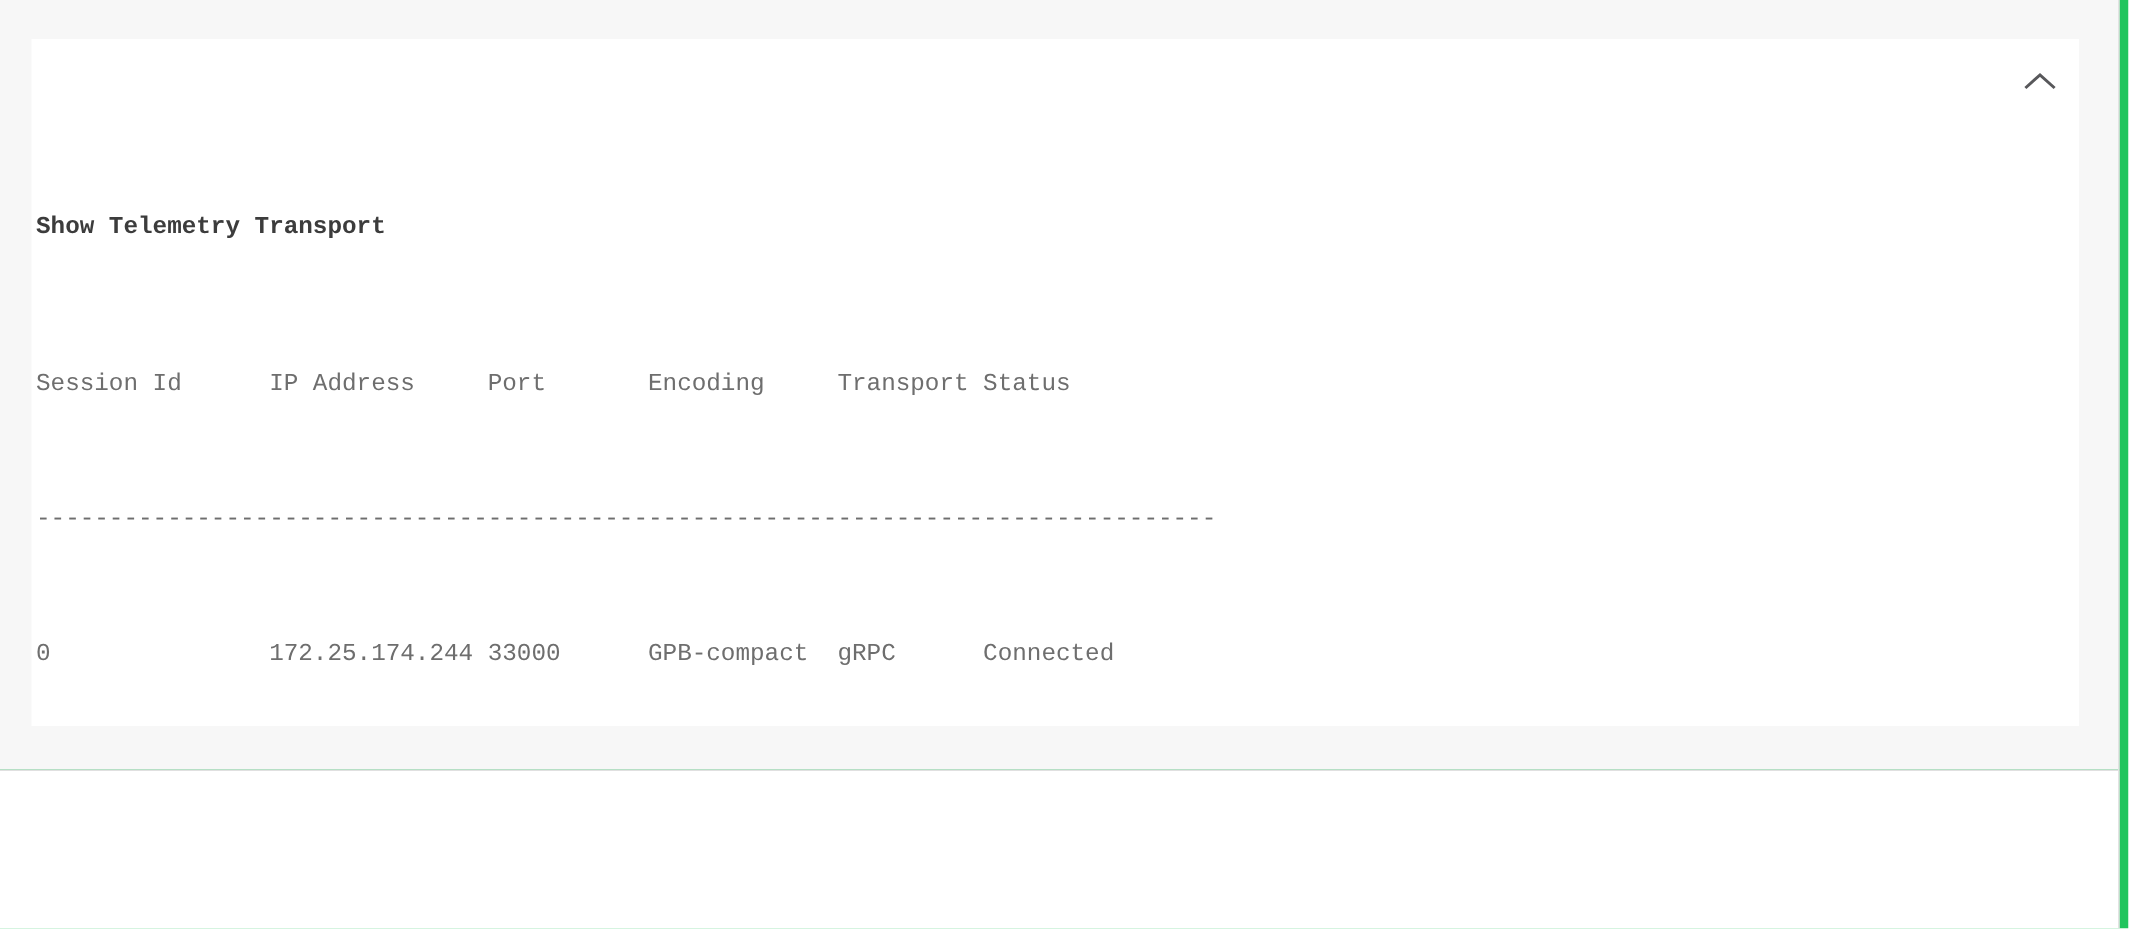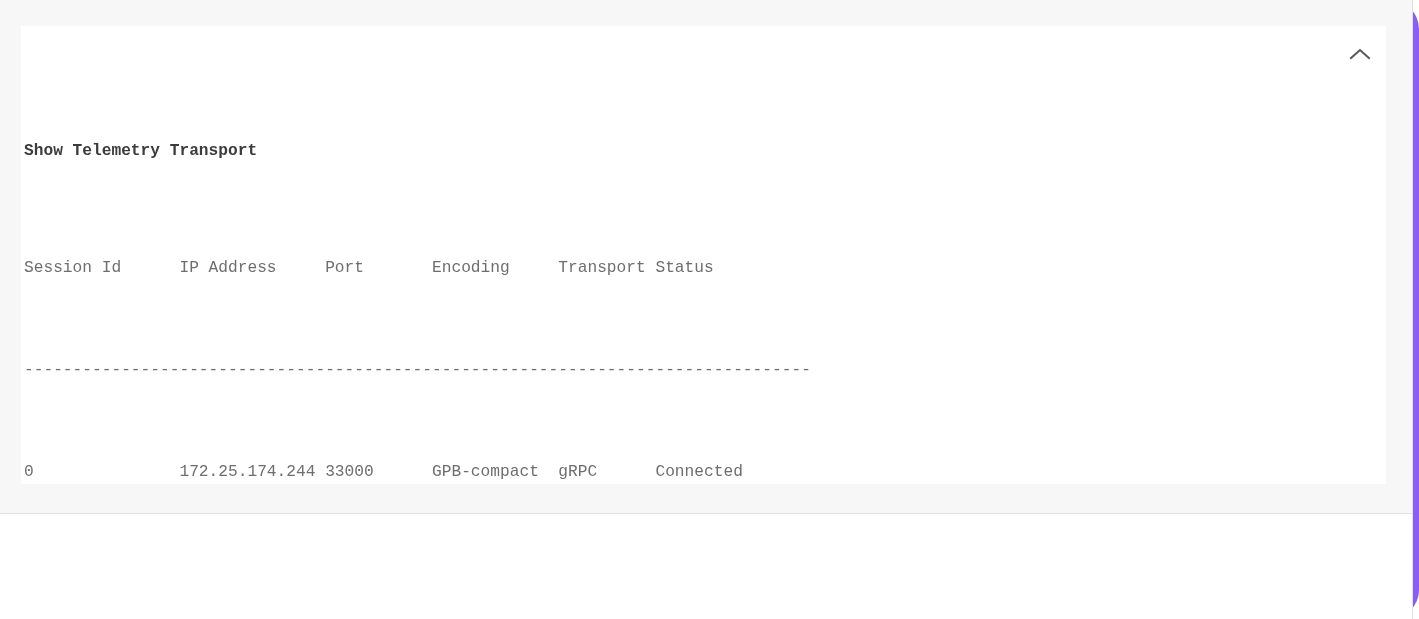--- a/index.html
+++ b/index.html
@@ -15,23 +15,22 @@
     overflow: hidden;
     position: relative;
   }
 
   
   #page {
     position: absolute;
     left: 0; top: 0;
     width: 1419px;
     height: 619px;
-    background: #8b5cf6;
+    background: #22c55e;
     box-sizing: border-box;
-    border-radius: 29px;
   }
   #modal-right-edge {
     position: absolute;
     right: 6px; top: 0;
     width: 1px; height: 619px;
     background: #e2e2e2;
   }
 
   
   #body-region {
@@ -86,21 +85,20 @@
   }
   .console .title {
     display: block;
     font-weight: bold;
     color: #3c3c3c;
     margin-bottom: 15px;
   }
   .console .line {
     display: block;
     min-height: 30px;
-    margin-top: 12px;
   }
 
   
   #footer-divider {
     position: absolute;
     left: 0;
     top: 513px;
     width: 1413px;
     height: 1px;
     background: #e0e0e0;

